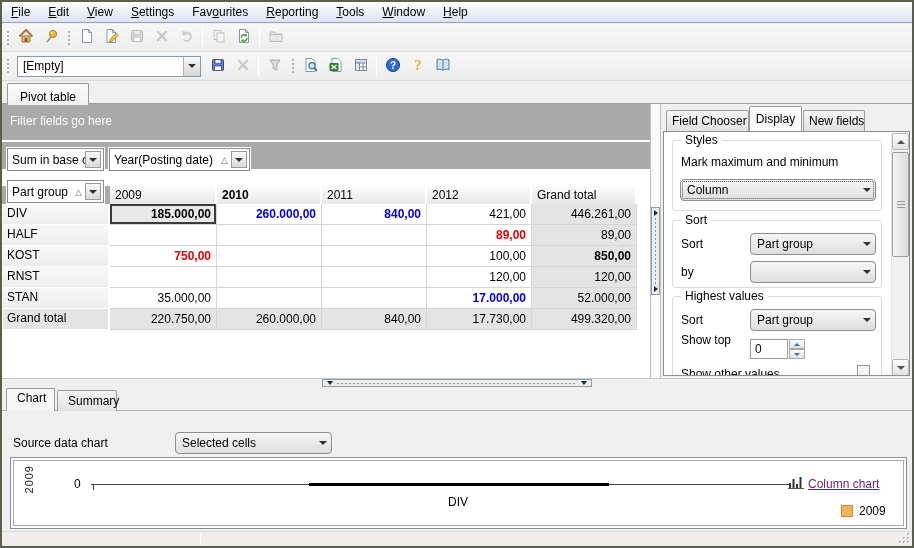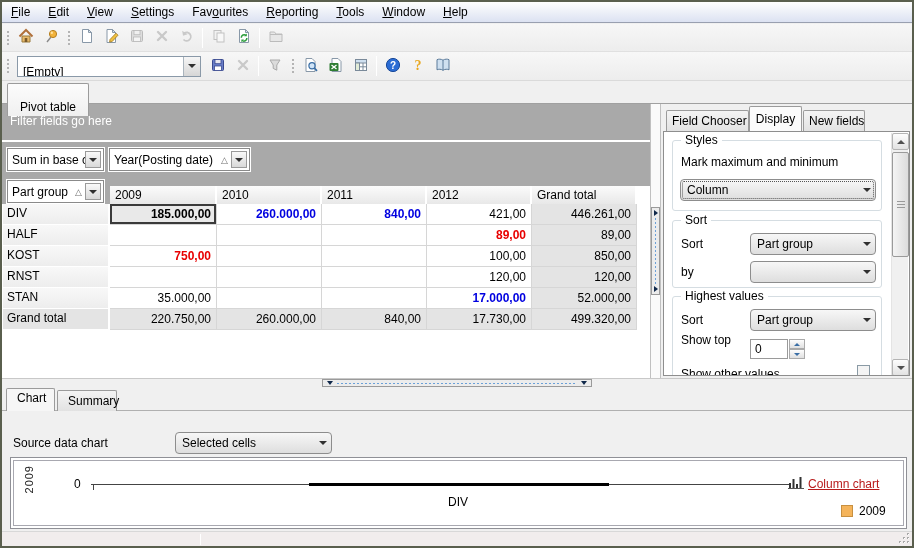--- a/index.html
+++ b/index.html
@@ -11,30 +11,30 @@
 #menubar{left:0;top:0;width:910px;height:21px;background:linear-gradient(#fefefe,#dce2f2);display:flex;align-items:center;border-bottom:1px solid #99a0b0}
 .mitem{padding:3px 9px;cursor:default}
 
 .tbar{left:0;width:910px;background:linear-gradient(#f7f7f7,#ededed);display:flex;align-items:center}
 #tb1{top:22px;height:28px;border-bottom:1px solid #e0e0e0}
 #tb2{top:50px;height:29px;border-bottom:1px solid #dadada}
 .grip{width:5px;height:18px;margin:0 3px;background-image:radial-gradient(circle,#b4b4b4 1px,transparent 1.2px);background-size:4px 4px;background-position:1px 1px}
 .tsep{width:1px;height:20px;background:#c8c8c8;border-right:1px solid #fff;margin:0 3px}
 .tbtn{width:25px;height:24px;display:flex;align-items:center;justify-content:center}
 .combo{height:21px;border:1px solid #8a99a8;background:#fff;display:flex;align-items:stretch}
-.combo .ctxt{flex:1;padding:8px 5px;white-space:nowrap;overflow:hidden}
+.combo .ctxt{flex:1;padding:2px 5px;white-space:nowrap;overflow:hidden}
 .combo .cbtn{width:17px;border-left:1px solid #aab4bd;background:linear-gradient(#f6f6f6,#d6d6d6);display:flex;align-items:center;justify-content:center}
 .dn{width:0;height:0;border-left:4px solid transparent;border-right:4px solid transparent;border-top:4px solid #303030}
 
 #maintabs{left:0;top:79px;width:910px;height:23px;background:#f0f0f0;border-bottom:1px solid #a0a0a0}
-.mtab{position:absolute;left:5px;top:2px;height:22px;padding:16px 12px;background:linear-gradient(#fcfcfc,#f0f0f0);border:1px solid #9b9b9b;border-bottom:none;border-radius:2px 2px 0 0;z-index:2}
+.mtab{position:absolute;left:5px;top:2px;height:22px;padding:6px 12px;background:linear-gradient(#fcfcfc,#f0f0f0);border:1px solid #9b9b9b;border-bottom:none;border-radius:2px 2px 0 0;z-index:2}
 
 #main{left:0;top:102px;width:910px;height:274px;background:#f0f0f0}
 #pivotregion{left:0;top:0;width:648px;height:274px;background:#fff;overflow:hidden}
-#grayA{left:0;top:0;width:648px;height:82px;background:#a9a9a9}
+#grayA{left:0;top:0;width:648px;height:65px;background:#a9a9a9}
 #grayB{left:0;top:82px;width:108px;height:18px;background:#a9a9a9}
 .filterhint{position:absolute;left:8px;top:10px;color:#fff}
 #whiteline{left:0;top:36px;width:648px;height:2px;background:#fff}
 .fieldbtn{height:23px;background:#fff;border:1px solid #8a8a8a;box-shadow:0 0 0 1px #fff;display:flex;align-items:center;padding-left:4px}
 .ftxt{flex:1;white-space:nowrap;overflow:hidden}
 .sortg{font-size:9px;color:#707070;margin-right:3px}
 .fdrop{width:16px;height:17px;margin-right:2px;border:1px solid #9a9a9a;background:linear-gradient(#f9f9f9,#d9d9d9);display:flex;align-items:center;justify-content:center;flex:none}
 
 #pivottable{left:1px;top:82px}
 .trow{display:flex}
@@ -92,21 +92,21 @@
 #srclabel{position:absolute;left:11px;top:49px}
 #srccombo{left:173px;top:45px;width:157px}
 #chartbox{position:absolute;left:8px;top:70px;width:897px;height:72px;background:#fff;border:1px solid #8f9096;box-shadow:inset 0 0 0 2px #fff, inset 0 0 0 3px #a8a8b0}
 #ylab2009{position:absolute;left:12px;top:7px;writing-mode:vertical-rl;transform:rotate(180deg);font-size:11px;color:#222;letter-spacing:1px}
 #zerolab{position:absolute;left:63px;top:19px;font-size:12px}
 .axisline{position:absolute;top:26px;height:1px;background:#444}
 .axisthick{position:absolute;top:25px;height:3px;background:#000}
 #tick{position:absolute;left:82px;top:26px;width:1px;height:6px;background:#444}
 #divlab{position:absolute;left:437px;top:37px}
 #cchart-icon{position:absolute;left:775px;top:17px}
-#cchart-link{position:absolute;left:797px;top:19px;color:#b91c1c;text-decoration:underline}
+#cchart-link{position:absolute;left:797px;top:19px;color:#701a75;text-decoration:underline}
 #legsq{position:absolute;left:830px;top:47px;width:12px;height:12px;background:#f5b45a;border:1px solid #c89040}
 #leglab{position:absolute;left:848px;top:46px}
 
 #statusbar{left:0;top:529px;width:910px;height:15px;background:#f1eded;border-top:1px solid #d8d8d8}
 #sbsep{position:absolute;left:198px;top:2px;width:1px;height:11px;background:#c8c8c8;border-right:1px solid #fff}
 #sgrip{position:absolute;right:1px;bottom:1px}
 </style>
 </head>
 <body>
 
@@ -292,21 +292,21 @@
         <span class="ftxt">Part group</span>
         <span class="sortg">△</span>
         <span class="fdrop">
             <span class="dn"></span>
           </span>
       </div>
       <div class="abs" id="pivottable">
           <div class="trow">
             <div class="hspacer"></div>
             <div class="hcell" style="width: 107px;">2009</div>
-            <div class="hcell" style="width: 105px;">2010</div>
+            <div class="hcell" style="width: 105px; font-weight: bold;">2010</div>
             <div class="hcell" style="width: 105px;">2011</div>
             <div class="hcell" style="width: 105px;">2012</div>
             <div class="hcell" style="width: 105px;">Grand total</div>
           </div>
           <div class="trow">
             <div class="lcell">DIV</div>
             <div class="dcell selected" style="width: 107px;">185.000,00</div>
             <div class="dcell max" style="width: 105px;">260.000,00</div>
             <div class="dcell max" style="width: 105px;">840,00</div>
             <div class="dcell" style="width: 105px;">421,00</div>
@@ -319,21 +319,21 @@
             <div class="dcell" style="width: 105px;"></div>
             <div class="dcell min" style="width: 105px;">89,00</div>
             <div class="dcell gt" style="width: 105px;">89,00</div>
           </div>
           <div class="trow">
             <div class="lcell">KOST</div>
             <div class="dcell min" style="width: 107px;">750,00</div>
             <div class="dcell" style="width: 105px;"></div>
             <div class="dcell" style="width: 105px;"></div>
             <div class="dcell" style="width: 105px;">100,00</div>
-            <div class="dcell gt" style="width: 105px;">850,00</div>
+            <div class="dcell gt" style="width: 105px; font-weight: bold;">850,00</div>
           </div>
           <div class="trow">
             <div class="lcell">RNST</div>
             <div class="dcell" style="width: 107px;"></div>
             <div class="dcell" style="width: 105px;"></div>
             <div class="dcell" style="width: 105px;"></div>
             <div class="dcell" style="width: 105px;">120,00</div>
             <div class="dcell gt" style="width: 105px;">120,00</div>
           </div>
           <div class="trow">

